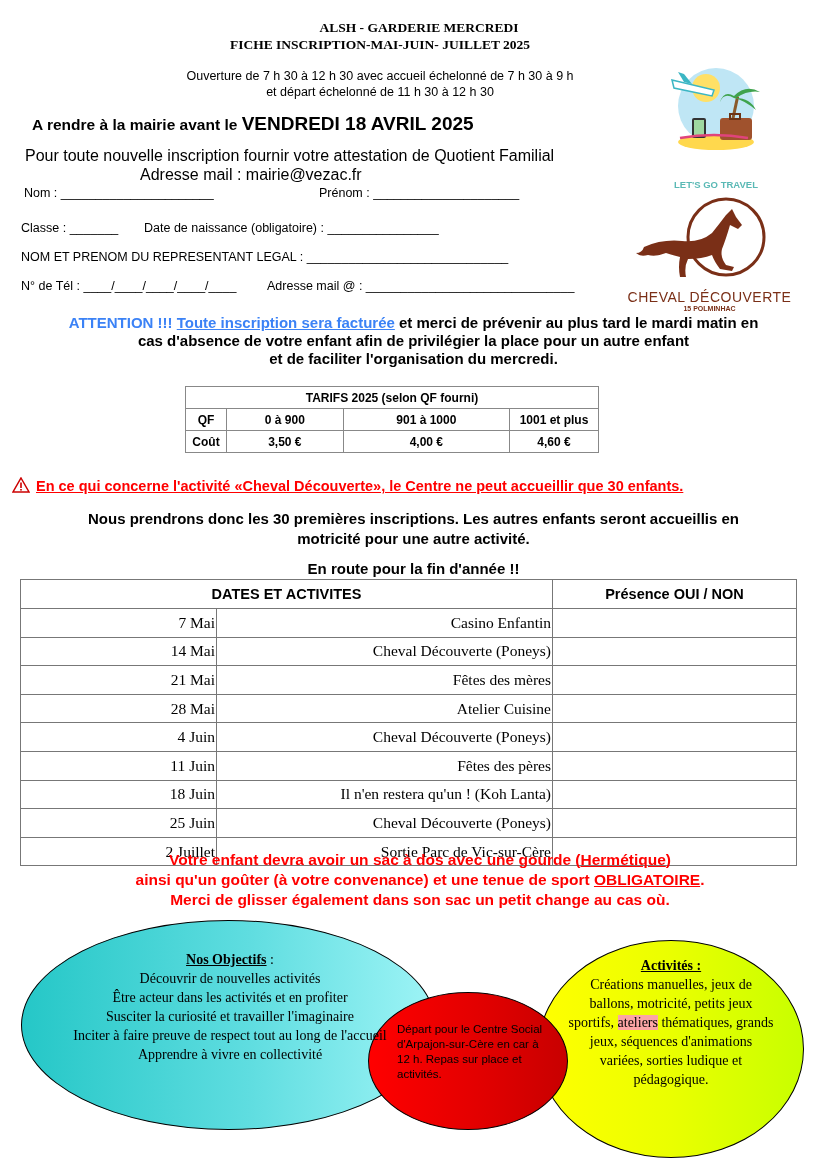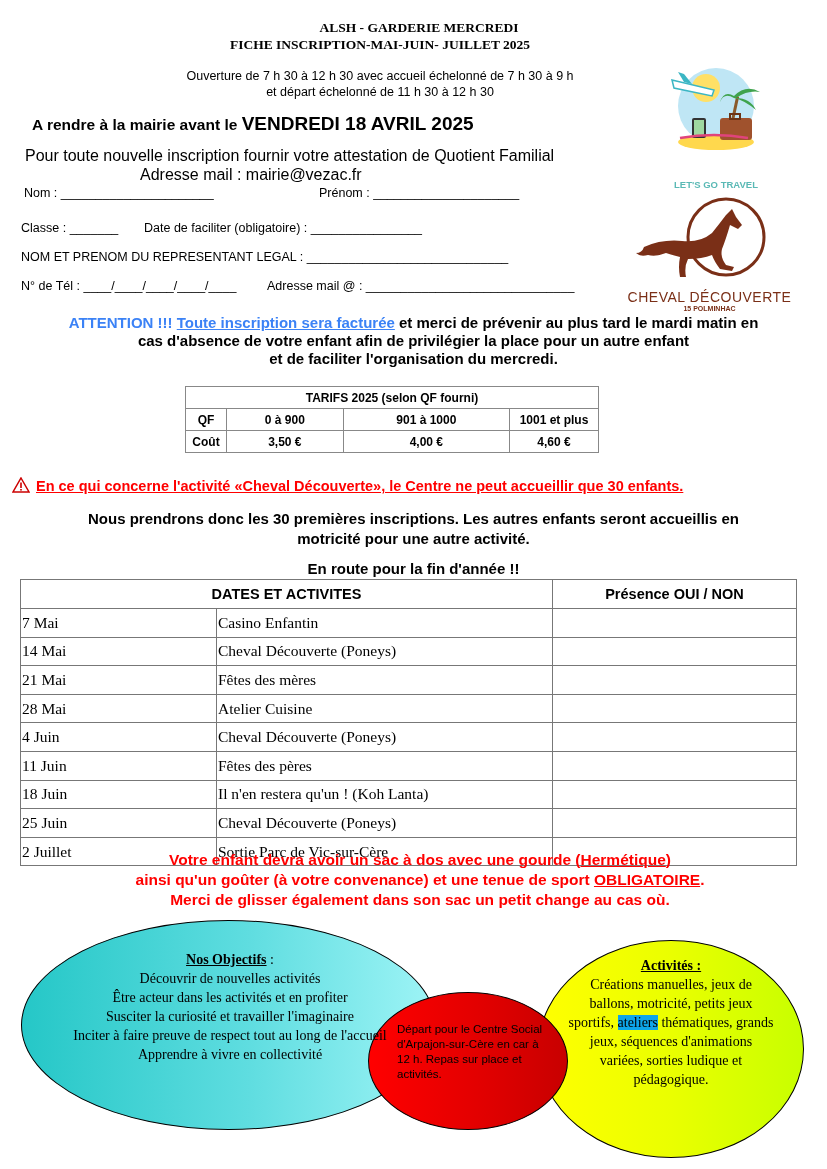--- a/index.html
+++ b/index.html
@@ -19,30 +19,30 @@
   .u { text-decoration:underline; }
   table { border-collapse:collapse; }
   .tarifs { left:185px; top:386px; width:414px; font-size:12px; font-weight:bold; }
   .tarifs td { border:1px solid #888; text-align:center; height:21px; padding:0 3px; }
   .warn { left:12px; top:477px; width:800px; font-size:14.5px; font-weight:bold; color:#ff0000; }
   .warn .txt { text-decoration:underline; }
   .nous { left:20px; width:787px; text-align:center; top:509px; font-weight:bold; font-size:15px; line-height:20px; }
   .route { left:20px; width:787px; text-align:center; top:560px; font-weight:bold; font-size:15px; }
   .acts { left:20px; top:579px; width:777px; }
   .acts th { border:1px solid #777; font-size:14.5px; font-weight:bold; height:26px; font-family:"Liberation Sans", sans-serif;margin-left:12px; }
-  .acts td { border:1px solid #777; height:25.6px; font-family:"Liberation Serif", serif; font-size:15.5px; text-align:left; }
+  .acts td { border:1px solid #777; height:25.6px; font-family:"Liberation Serif", serif; font-size:15.5px; text-align:right; }
   .bring { left:40px; width:760px; text-align:center; top:850px; font-weight:bold; font-size:15.5px; line-height:20px; color:#ff0000; }
   .shape { position:absolute; border:1.5px solid #000; border-radius:50%; box-sizing:border-box; }
   .oval-obj { left:21px; top:920px; width:415px; height:210px; background:linear-gradient(90deg,#25c7c7 0%,#5fdde0 55%,#9ef4f6 100%); }
   .oval-dep { left:368px; top:992px; width:200px; height:138px; background:linear-gradient(90deg,#ff0000 0%,#e00000 60%,#c80000 100%); }
   .oval-act { left:538px; top:940px; width:266px; height:218px; background:linear-gradient(90deg,#ffff00 0%,#eaff00 50%,#c8ff00 100%); }
   .obj-text { left:60px; top:950px; width:340px; text-align:center; font-family:"Liberation Serif", serif; font-size:14px; line-height:19px; }
   .dep-text { left:397px; top:1022px; width:150px; font-size:11.5px; line-height:15px; color:#000; }
   .act-text { left:568px; top:956px; width:206px; text-align:center; font-family:"Liberation Serif", serif; font-size:14px; line-height:19px; }
-  .hl { background:#0ea5e9; }
+  .hl { background:#fca5a5; }
 </style>
 </head>
 <body>
 
 <div class="abs title t1">ALSH - GARDERIE MERCREDI</div>
 <div class="abs title t2">FICHE INSCRIPTION-MAI-JUIN- JUILLET 2025</div>
 <div class="abs hours">
   <div>Ouverture de 7 h 30 à 12 h 30 avec accueil échelonné de 7 h 30 à 9 h</div>
   <div>et départ échelonné de 11 h 30 à 12 h 30</div>
 </div>
@@ -73,21 +73,21 @@
     <circle cx="104" cy="42" r="38" fill="none" stroke="#7a2f17" stroke-width="3"></circle>
     <path d="M22 52 Q40 44 60 46 Q78 48 90 38 Q98 28 104 20 L110 14 L114 22 L120 30 L116 34 L108 30 Q104 44 100 54 Q98 62 104 70 L112 72 L110 76 L98 74 Q92 66 90 60 Q80 64 66 64 Q62 72 64 82 L58 82 Q56 72 58 62 Q50 60 44 58 Q34 62 26 60 Q18 62 14 58 Q20 58 22 52Z" fill="#7a2f17"></path>
   </svg>
   <div style="text-align:center;color:#7a2f17;font-size:14px;font-variant:small-caps;letter-spacing:0.5px;font-family:'Liberation Sans',sans-serif;">CHEVAL DÉCOUVERTE</div>
   <div style="text-align:center;color:#7a2f17;font-size:7px;font-weight:bold;">15 POLMINHAC</div>
 </div>
 
 <div class="abs field" style="left:24px;top:186px;"><span>Nom :</span> <span></span>______________________</div>
 <div class="abs field" style="left:319px;top:186px;"><span>Prénom :</span> <span></span>_____________________</div>
 <div class="abs field" style="left:21px;top:221px;"><span>Classe :</span> <span></span>_______</div>
-<div class="abs field" style="left:144px;top:221px;"><span>Date de faciliter (obligatoire) :</span> <span></span>________________</div>
+<div class="abs field" style="left:144px;top:221px;"><span>Date de naissance (obligatoire) :</span> <span></span>________________</div>
 <div class="abs field" style="left:21px;top:250px;"><span>NOM ET PRENOM DU REPRESENTANT LEGAL :</span> <span></span>_____________________________</div>
 <div class="abs field" style="left:21px;top:279px;"><span>N° de Tél :</span> <span></span>____/____/____/____/____</div>
 <div class="abs field" style="left:267px;top:279px;"><span>Adresse mail @ :</span> <span></span>______________________________</div>
 
 <div class="abs attention">
   <div><span class="red">ATTENTION !!! </span><span class="red u">Toute inscription sera facturée</span><span> et merci de prévenir au plus tard le mardi matin en</span></div>
   <div>cas d'absence de votre enfant afin de privilégier la place pour un autre enfant</div>
   <div>et de faciliter l'organisation du mercredi.</div>
 </div>
 

